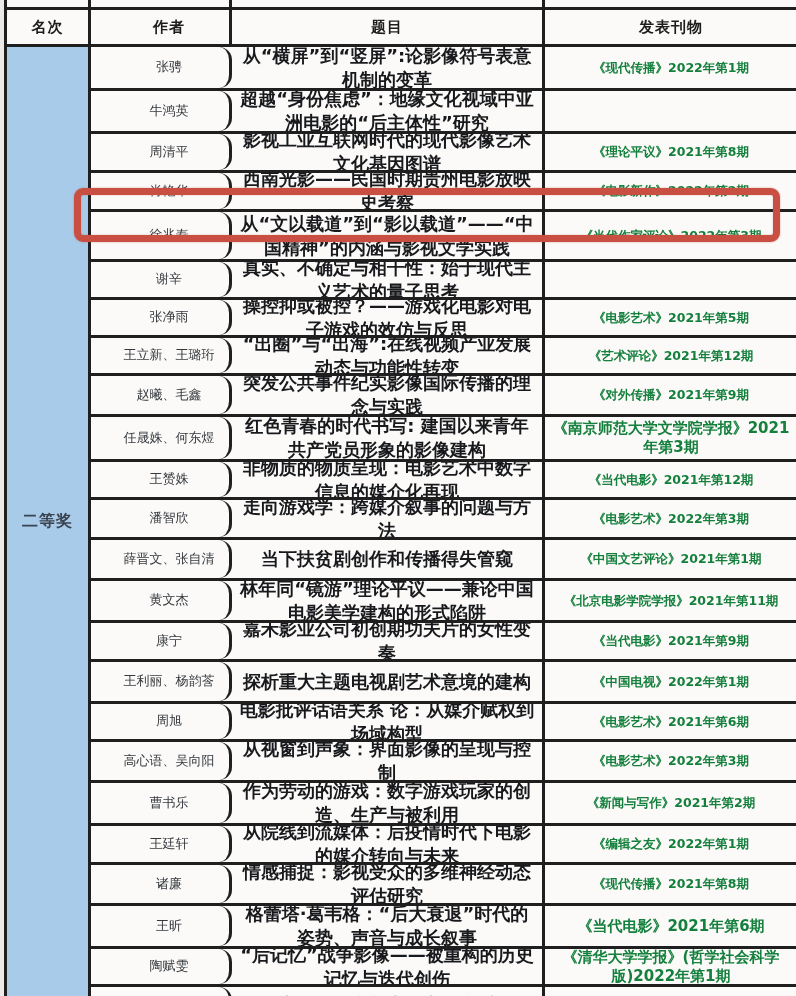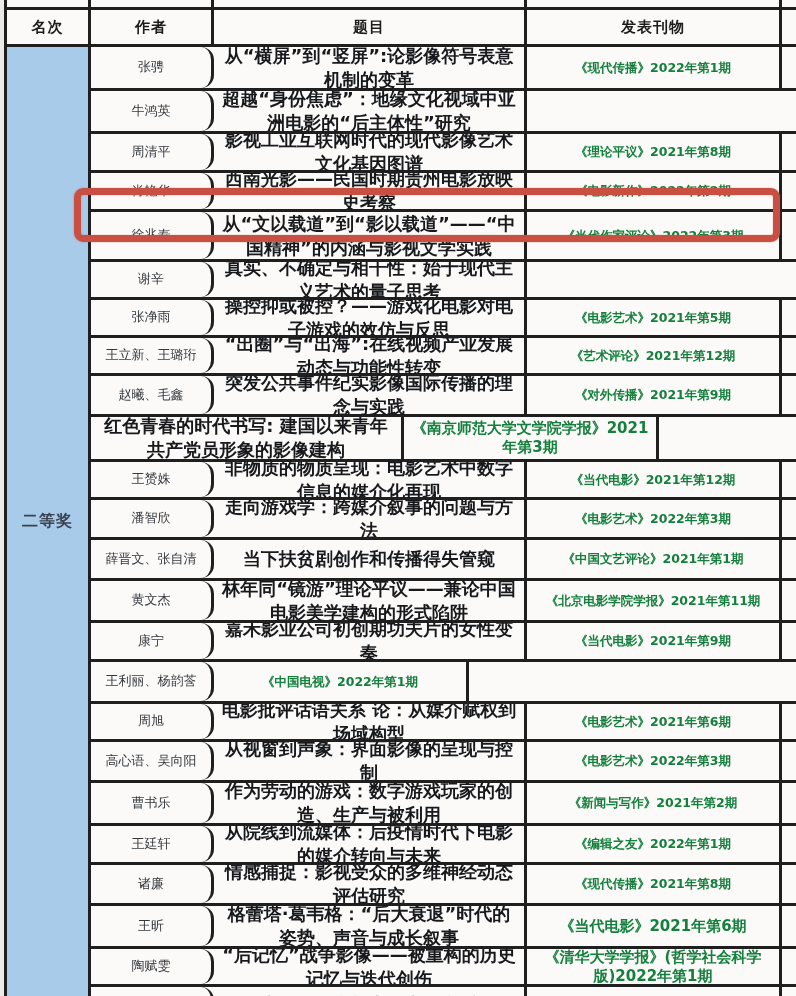--- a/index.html
+++ b/index.html
@@ -20,21 +20,21 @@
   .top-sliver{height:7px;border-bottom:3px solid var(--border);}
   .top-sliver .cell{background:#fbfaf8;}
   .cell{
     box-sizing:border-box;
     border-right:3px solid var(--border);
     display:flex;align-items:center;justify-content:center;
     text-align:center;background:#fbfaf8;
     overflow:hidden;
   }
   .c-rank{width:84px;flex:0 0 84px;}
-  .c-author{width:123px;flex:0 0 123px;}
+  .c-author{width:123px;flex:0 0 123px;margin-left:18px;}
   .c-title{width:313px;flex:0 0 313px;}
   .c-journal{width:255px;flex:0 0 255px;}
   .c-sliver{flex:1 1 auto;border-right:none;}
   
   .header{height:34px;border-bottom:3px solid var(--border);}
   .header .cell{font-size:15px;font-weight:bold;color:#1c1c1c;letter-spacing:1px;}
   
   .body{flex:1 1 auto;display:flex;flex-direction:row;min-height:0;}
   .rank-cell{
     width:84px;flex:0 0 84px;box-sizing:border-box;
@@ -140,20 +140,21 @@
     <div class="cell c-journal journal-cell">《艺术评论》2021年第12期</div>
     <div class="cell c-sliver"></div>
   </div>
           <div class="row data-row" style="height: 38px; flex: 0 0 38px;">
     <div class="cell c-author author-cell">赵曦、毛鑫</div>
     <div class="cell c-title title-cell">突发公共事件纪实影像国际传播的理念与实践</div>
     <div class="cell c-journal journal-cell">《对外传播》2021年第9期</div>
     <div class="cell c-sliver"></div>
   </div>
           <div class="row data-row" style="height: 42px; flex: 0 0 42px;">
+    <div class="cell c-author author-cell">任晟姝、何东煜</div>
     <div class="cell c-title title-cell">红色青春的时代书写: 建国以来青年共产党员形象的影像建构</div>
     <div class="cell c-journal journal-cell small">《南京师范大学文学院学报》2021年第3期</div>
     <div class="cell c-sliver"></div>
   </div>
           <div class="row data-row" style="height: 35px; flex: 0 0 35px;">
     <div class="cell c-author author-cell">王赟姝</div>
     <div class="cell c-title title-cell">非物质的物质呈现：电影艺术中数字信息的媒介化再现</div>
     <div class="cell c-journal journal-cell">《当代电影》2021年第12期</div>
     <div class="cell c-sliver"></div>
   </div>
@@ -176,20 +177,21 @@
     <div class="cell c-sliver"></div>
   </div>
           <div class="row data-row" style="height: 36px; flex: 0 0 36px;">
     <div class="cell c-author author-cell">康宁</div>
     <div class="cell c-title title-cell">嘉禾影业公司初创期功夫片的女性变奏</div>
     <div class="cell c-journal journal-cell">《当代电影》2021年第9期</div>
     <div class="cell c-sliver"></div>
   </div>
           <div class="row data-row" style="height: 39px; flex: 0 0 39px;">
     <div class="cell c-author author-cell">王利丽、杨韵莟</div>
+    <div class="cell c-title title-cell">探析重大主题电视剧艺术意境的建构</div>
     <div class="cell c-journal journal-cell">《中国电视》2022年第1期</div>
     <div class="cell c-sliver"></div>
   </div>
           <div class="row data-row" style="height: 35px; flex: 0 0 35px;">
     <div class="cell c-author author-cell">周旭</div>
     <div class="cell c-title title-cell">电影批评话语关系 论：从媒介赋权到场域构型</div>
     <div class="cell c-journal journal-cell">《电影艺术》2021年第6期</div>
     <div class="cell c-sliver"></div>
   </div>
           <div class="row data-row" style="height: 38px; flex: 0 0 38px;">

